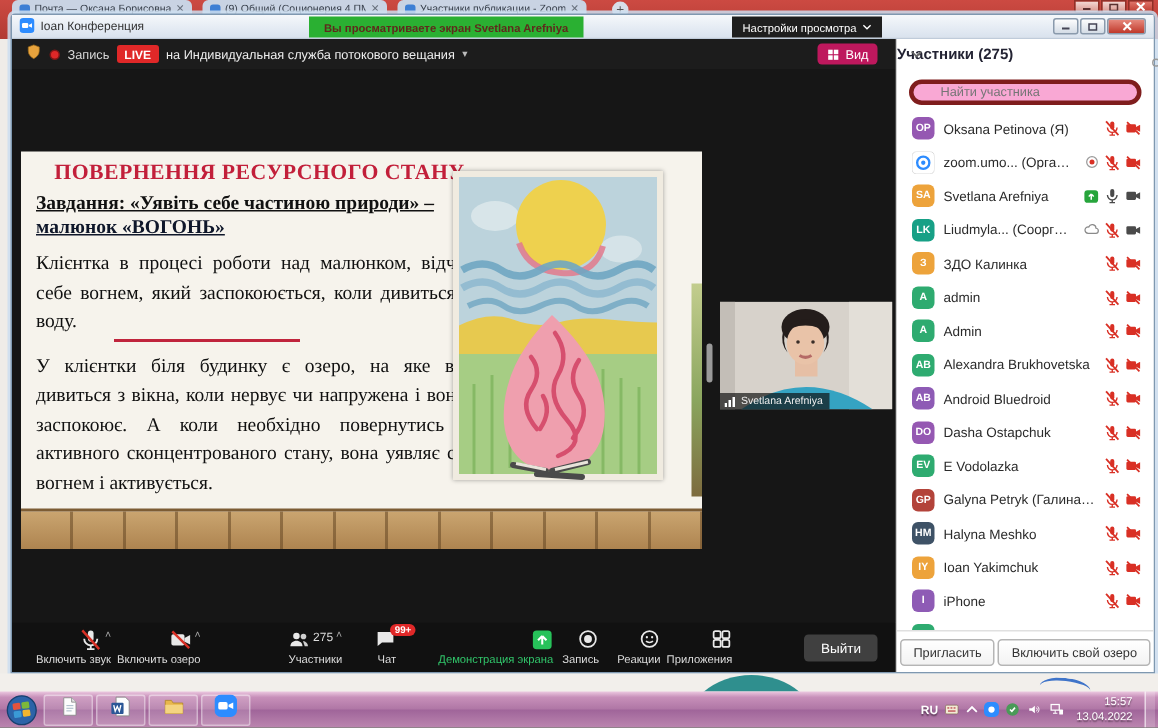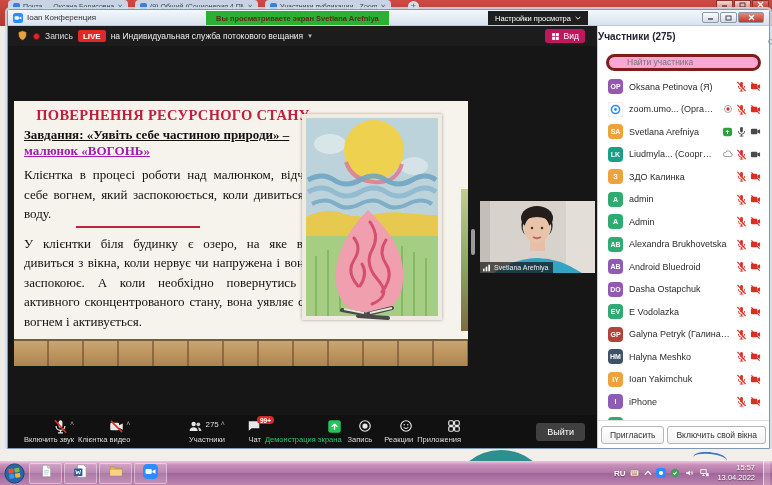--- a/index.html
+++ b/index.html
@@ -35,39 +35,39 @@
   .live-chip{background:#e02828;color:#fff;font-weight:bold;font-size:8px;padding:1.5px 5px;border-radius:2px}
   .stream-label{color:#eee;font-size:8.5px}
   .caret{color:#bbb;font-size:7px}
   .view-chip{margin-left:auto;margin-right:3px;background:#be185d;color:#fff;font-size:8.5px;padding:2px 6px;border-radius:3px;display:flex;align-items:center;gap:4px}
 
   .share-area{flex:1;position:relative;background:#161616;overflow:hidden}
   .slide{position:absolute;left:6px;top:55px;width:454px;height:265px;background:#f6f3ec;overflow:hidden;font-family:"Liberation Serif",serif}
   .slide-text{position:absolute;left:10px;top:6px;width:298px}
   .slide-title{text-align:center;color:#c21f3a;font-weight:bold;font-size:14.5px;letter-spacing:.3px}
   .slide-task{font-weight:bold;font-size:13px;text-decoration:underline;text-align:justify;margin-top:3px;color:#111}
-  .slide-task2{font-weight:bold;font-size:13px;text-decoration:underline;color:#a21caf}
+  .slide-task2{font-weight:bold;font-size:13px;text-decoration:underline;color:#0f172a}
   .slide-body{margin-top:6px;font-size:13px;line-height:1.5;text-align:justify;color:#101010}
   .red-line{width:124px;height:2px;background:#c0243c;margin:2px 0 4px 52px}
   .slide-stage{margin-top:8px;font-size:13px;font-weight:bold;font-style:italic;color:#101010}
   .floor{position:absolute;left:0;bottom:0;width:100%;height:27px;border-top:2px solid #7c5c34;background-image:repeating-linear-gradient(90deg,rgba(100,70,35,0) 0 33px,rgba(100,70,35,.55) 33px 35px),linear-gradient(#caa570,#ae8450)}
   .drawing{position:absolute;left:288px;top:13px;width:140px;height:206px;background:#eae5da;box-shadow:0 0 3px rgba(0,0,0,.35)}
   .sliver{position:absolute;right:0;top:88px;width:7px;height:142px;background:linear-gradient(#c3cd8e,#8aa55e 55%,#7d6b3e)}
 
   .panel-handle{position:absolute;right:122px;top:183px;width:4px;height:26px;background:#9a9a9a;border-radius:2px}
   .video-thumb{position:absolute;right:2px;top:155px;width:115px;height:72px;background:#191919;overflow:hidden}
   .vt-label{position:absolute;left:0;bottom:0;background:rgba(15,15,15,.68);color:#eee;font-size:7px;font-family:"Liberation Sans",sans-serif;display:flex;align-items:center;gap:3px;padding:1.5px 5px 1.5px 3px}
 
   .bottombar{height:33px;flex:none;background:#111;display:flex;align-items:center;padding:0 8px}
   .tb-item{display:flex;flex-direction:column;align-items:flex-end;gap:1px;color:#dcdcdc;font-size:7.5px;white-space:nowrap}
   .tb-item:nth-child(1){margin-left:8px}
   .tb-item:nth-child(2){margin-left:4px}
   .tb-item:nth-child(3){margin-left:58px}
   .tb-item:nth-child(4){margin-left:22px}
-  .tb-item:nth-child(5){margin-left:4px}
+  .tb-item:nth-child(5){margin-left:28px}
   .tb-item:nth-child(6){margin-left:6px}
   .tb-item:nth-child(7){margin-left:12px}
   .tb-item:nth-child(8){margin-left:4px}
   .tb-ico{display:flex;align-items:flex-start;gap:2px;position:relative;height:15px}
   .tb-count{font-size:8px;color:#ddd;margin-top:1px}
   .tb-chev{font-size:7px;color:#aaa;margin-top:1px}
   .tb-badge{position:absolute;top:-3px;left:10px;background:#e02828;color:#fff;font-size:6.5px;font-weight:bold;padding:.5px 3px;border-radius:6px}
   .tb-accent{color:#31c46a}
   .leave-btn{margin-left:auto;margin-right:4px;background:#404040;color:#fff;font-size:9px;padding:4px 11px;border-radius:3px}
 
@@ -284,21 +284,21 @@
           </div>
           <div class="tb-item">
             <span class="tb-ico">
               <svg width="15" height="15" viewBox="0 0 24 24">
                 <rect x="2" y="6" width="14" height="12" rx="2" fill="#e8e8e8"></rect>
                 <path d="M16 10l6-3v10l-6-3z" fill="#e8e8e8"></path>
                 <line x1="3" y1="3" x2="21" y2="21" stroke="#d93025" stroke-width="2.6"></line>
               </svg>
               <span class="tb-chev">˄</span>
             </span>
-            <span>Клієнтка видео</span>
+            <span>Включить озеро</span>
           </div>
           <div class="tb-item">
             <span class="tb-ico">
               <svg width="15" height="15" viewBox="0 0 24 24">
                 <circle cx="9" cy="8" r="3.5" fill="#e8e8e8"></circle>
                 <path d="M2.5 19c0-3.6 2.9-6 6.5-6s6.5 2.4 6.5 6z" fill="#e8e8e8"></path>
                 <circle cx="16.5" cy="8.5" r="3" fill="#cfcfcf"></circle>
                 <path d="M16 13.2c3 .4 5.3 2.5 5.3 5.8h-3.5" fill="#cfcfcf"></path>
               </svg>
               <span class="tb-count">275</span>
@@ -646,21 +646,21 @@
             </span>
           </div>
           <div class="prow">
             <span class="avatar" style="background: rgb(46, 171, 112);"></span>
             <span class="pname"></span>
             <span class="picons"></span>
           </div>
         </div>
       <div class="side-footer">
         <div class="sf-btn">Пригласить</div>
-        <div class="sf-btn">Включить свой вікна</div>
+        <div class="sf-btn">Включить свой озеро</div>
       </div>
     </div>
   </div>
 </div>
 
 <div class="desktop-strip">
   <div class="teal-circle"></div>
   <div class="blue-swoosh"></div>
 </div>
 

